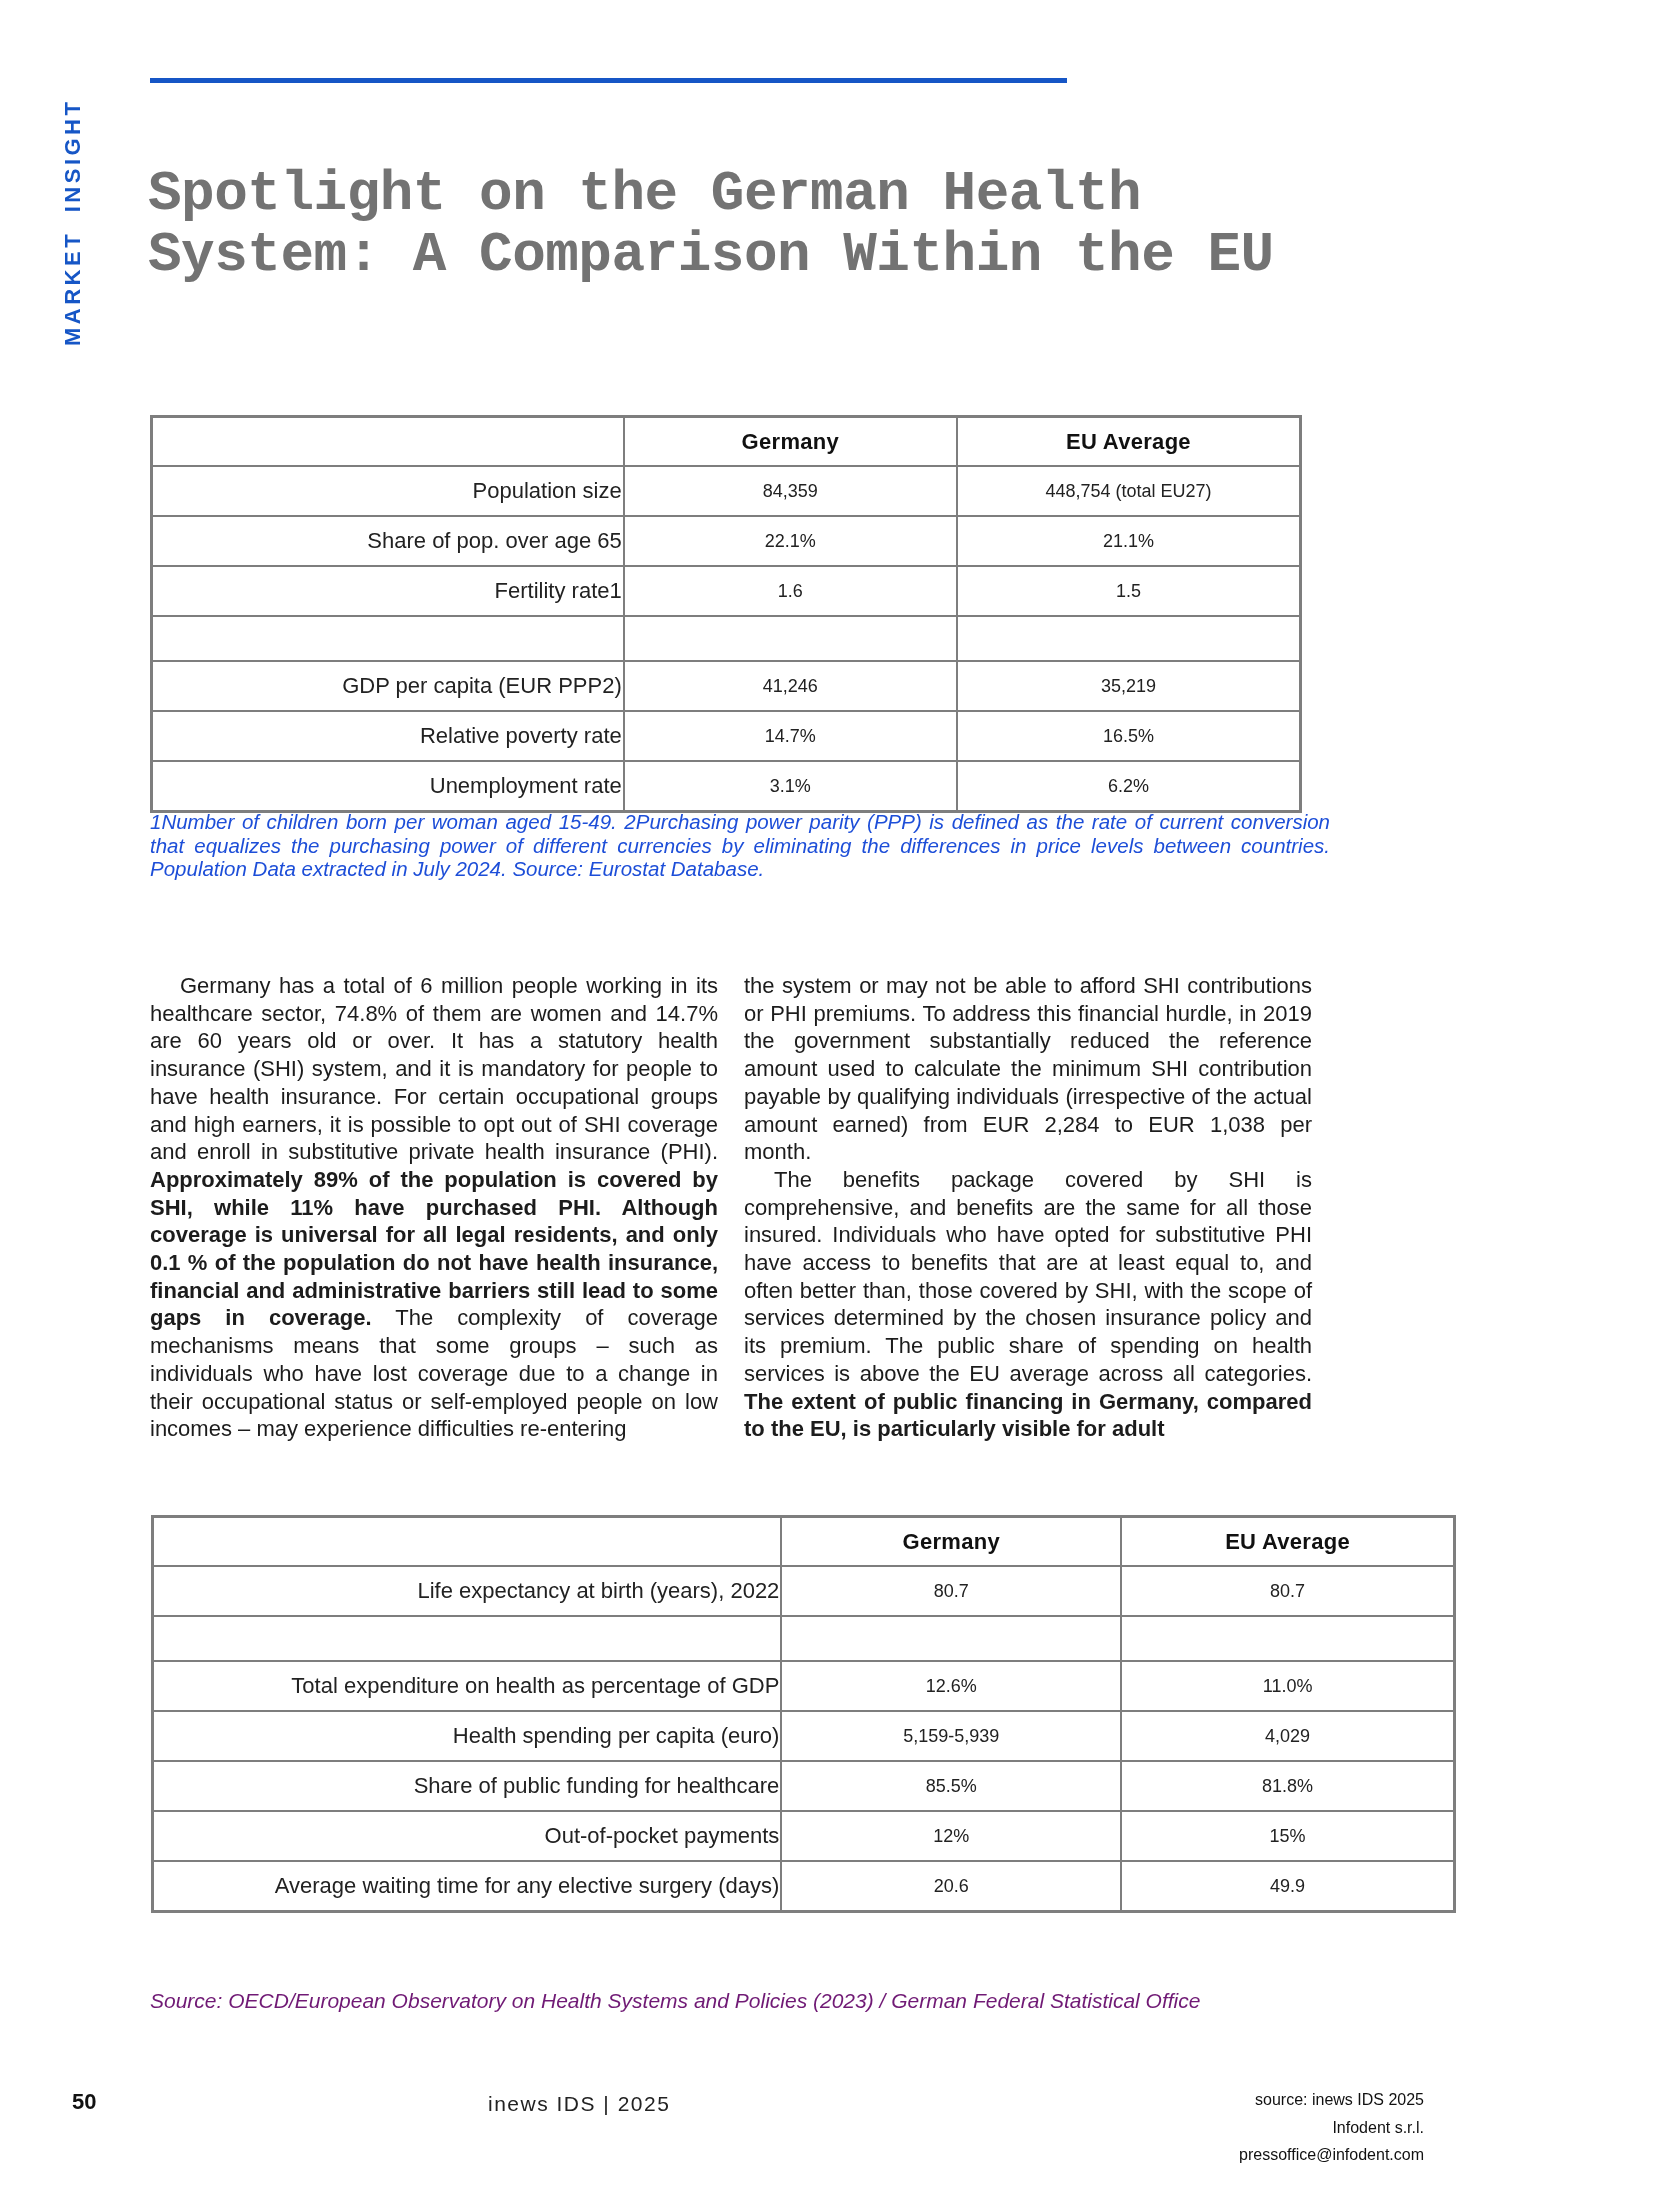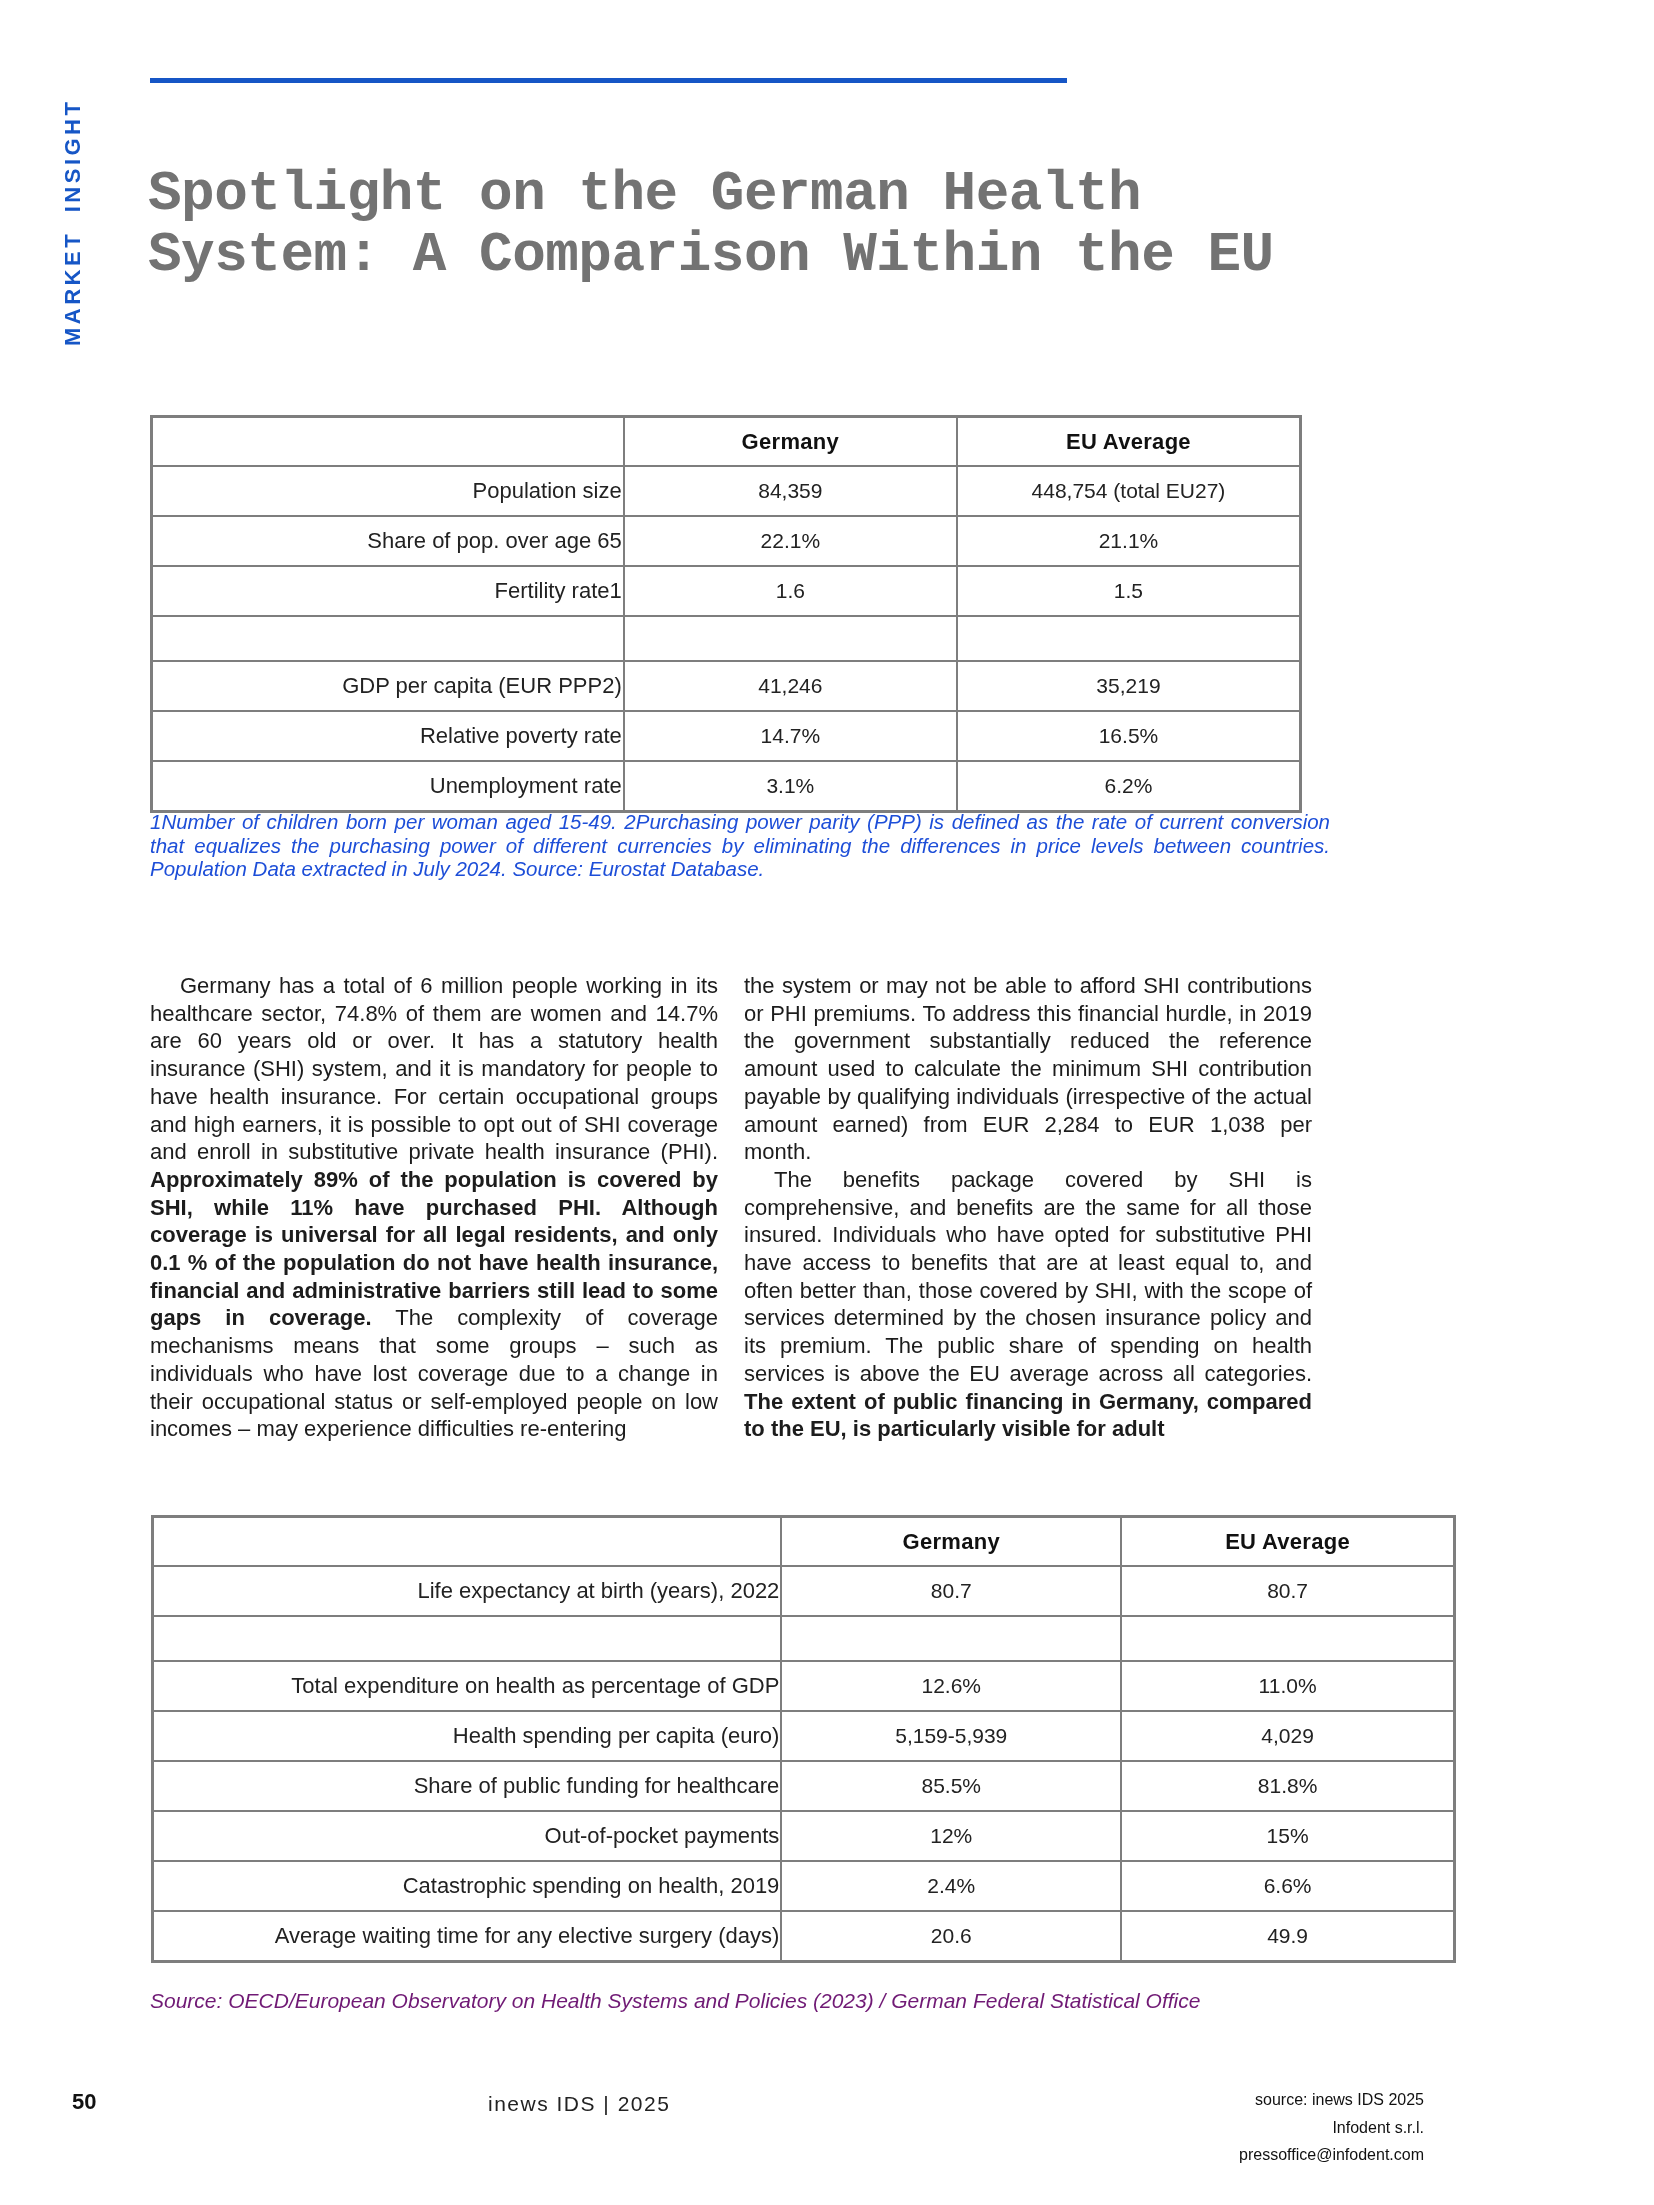--- a/index.html
+++ b/index.html
@@ -18,21 +18,21 @@
     position:absolute;left:148px;top:126px;width:1460px;
     font-family:Liberation Mono, monospace;font-weight:bold;
     font-size:56px;line-height:61px;color:#737373;letter-spacing:-0.5px;
   }
   
   .tbl-wrap1{position:absolute;left:150px;top:415px;width:1152px;}
   .tbl-wrap2{position:absolute;left:151px;top:1515px;width:1305px;}
   table{border-collapse:collapse;table-layout:fixed;width:100%;border:3px solid #7e7e7e;}
   th,td{border:2px solid #7e7e7e;overflow:hidden;}
   th{height:45px;font-size:22px;font-weight:bold;text-align:center;letter-spacing:0.3px;color:#111;}
-  td{height:46px;font-size:21px;color:#222;}
+  td{height:46px;font-size:18px;color:#222;}
   td:first-child{text-align:right;padding-left:14px;font-size:22px;}
   td:not(:first-child){text-align:center;}
   tr.empty-row td{height:41px;}
   .tbl-wrap1 col.c1{width:41.1%;} .tbl-wrap1 col.c2{width:29.0%;} .tbl-wrap1 col.c3{width:29.9%;}
   .tbl-wrap2 col.c1{width:48.3%;} .tbl-wrap2 col.c2{width:26.1%;} .tbl-wrap2 col.c3{width:25.6%;}
   .footnote{
     position:absolute;left:150px;top:810px;width:1180px;
     font-style:italic;font-size:20.5px;line-height:23.5px;color:#1d4ed8;text-align:justify;
   }
   .article{
@@ -173,25 +173,20 @@
           <td>Share of public funding for healthcare</td>
           <td>85.5%</td>
           <td>81.8%</td>
         </tr>
         <tr>
           <td>Out-of-pocket payments</td>
           <td>12%</td>
           <td>15%</td>
         </tr>
         <tr>
-          <td>Catastrophic spending on health, 2019</td>
-          <td>2.4%</td>
-          <td>6.6%</td>
-        </tr>
-        <tr>
           <td>Average waiting time for any elective surgery (days)</td>
           <td>20.6</td>
           <td>49.9</td>
         </tr>
       </tbody>
   </table>
 </div>
 
 <div class="source-line">Source: OECD/European Observatory on Health Systems and Policies (2023) / German Federal Statistical Office</div>
 

